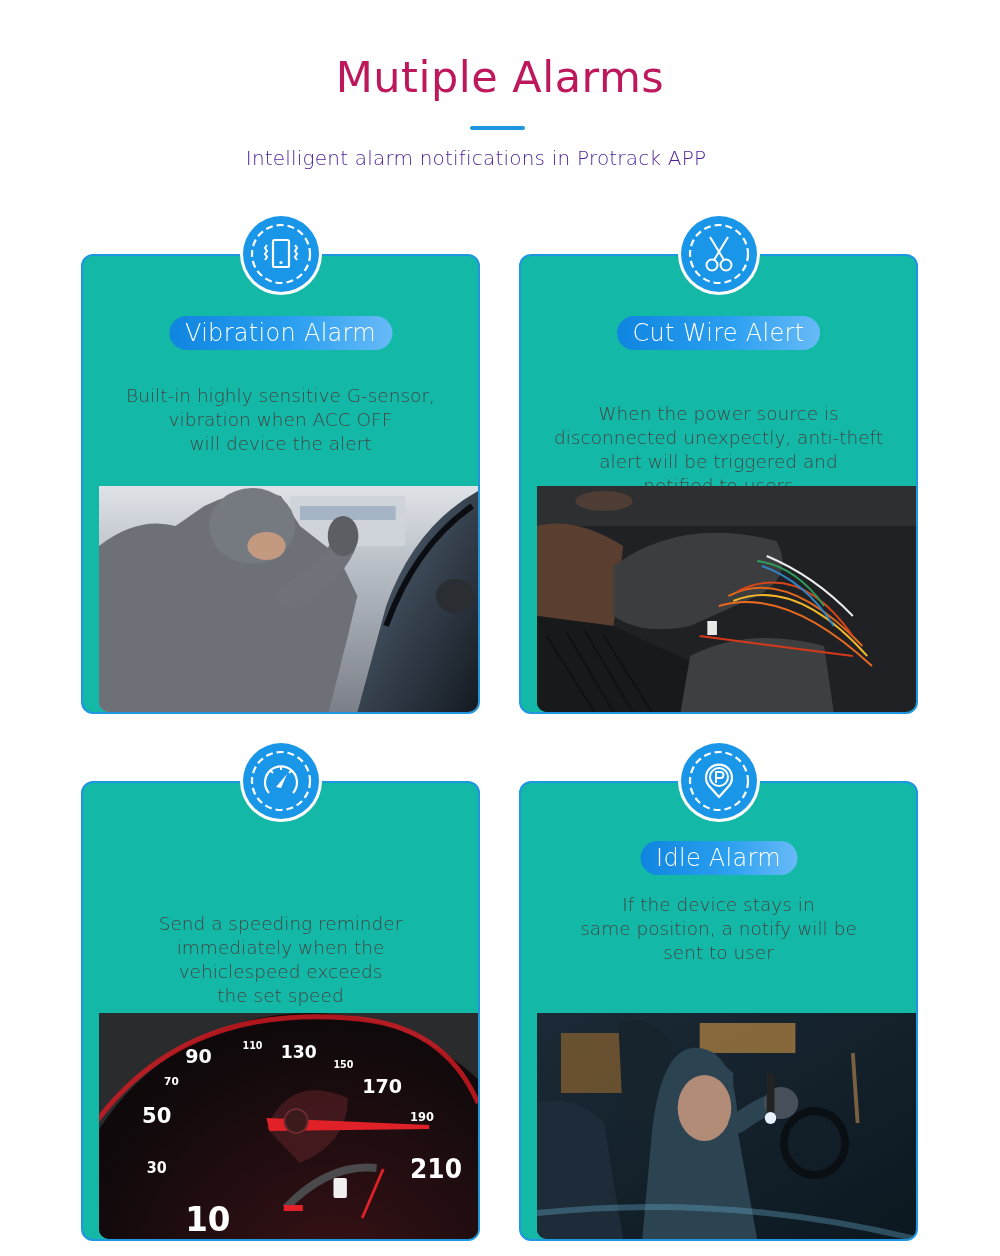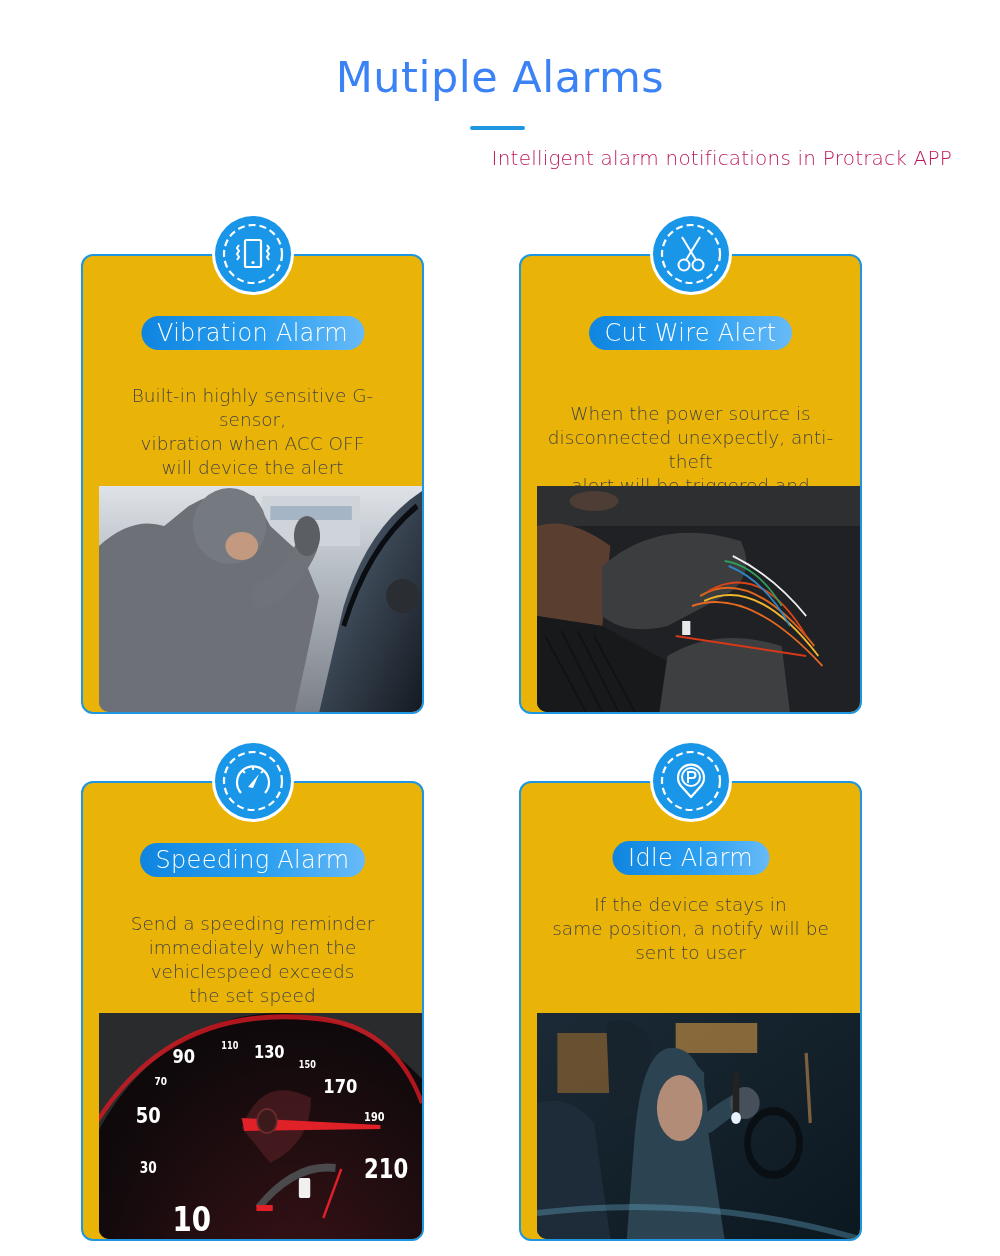--- a/index.html
+++ b/index.html
@@ -1,36 +1,36 @@
 <!DOCTYPE html>
 <html><head>
   <meta charset="utf-8">
   <style>
     * { box-sizing: border-box; margin: 0; padding: 0; }
     html, body { width: 1000px; height: 1256px; background: #ffffff; overflow: hidden; }
     body { font-family: "DejaVu Sans", sans-serif; position: relative; color: #333; }
 
     .title {
       position: absolute; left: 0; top: 52px; width: 1000px; text-align: center;
-      font-size: 43px; font-weight: 400; color: #3b82f6; letter-spacing: 0.5px;
+      font-size: 43px; font-weight: 400; color: #be185d; letter-spacing: 0.5px;
       font-family: "DejaVu Sans", sans-serif;
     }
     .title-bar {
       position: absolute; left: 470px; top: 126px; width: 55px; height: 4px;
       border-radius: 2px; background: #1e96e0;
     }
     .subtitle {
-      position: absolute; left: 0; top: 146px; width: 952px; text-align: right;
-      font-size: 20px; color: #be185d; font-weight: 300;
+      position: absolute; left: 0; top: 146px; width: 952px; text-align: center;
+      font-size: 20px; color: #4c1d95; font-weight: 300;
       font-family: "DejaVu Sans", sans-serif; letter-spacing: 0.2px;
     }
 
     .card {
-      position: absolute; width: 343px; height: 460px;
-      border: 2px solid #1e96e0; border-radius: 12px; background: #eab308;
+      position: absolute; width: 399px; height: 460px;
+      border: 2px solid #1e96e0; border-radius: 12px; background: #14b8a6;
       overflow: visible;
     }
     .card .icon-wrap {
       position: absolute; left: 50%; top: -40px; transform: translateX(-50%);
       width: 76px; height: 76px; border-radius: 50%;
       background: #1a96e8; display: flex; align-items: center; justify-content: center;
       box-shadow: 0 0 0 3px #fff;
     }
     .card .icon-wrap svg { width: 76px; height: 76px; display: block; }
     .pill {
@@ -149,21 +149,20 @@
   <div class="icon-wrap">
     <svg viewBox="0 0 76 76">
       <circle cx="38" cy="38" r="29" fill="none" stroke="#fff" stroke-width="2.2" stroke-dasharray="7 4"></circle>
       <path d="M26 50 A16 16 0 1 1 50 50" fill="none" stroke="#fff" stroke-width="2.2"></path>
       <line x1="38" y1="23" x2="38" y2="27" stroke="#fff" stroke-width="2"></line>
       <line x1="27" y1="27" x2="30" y2="30" stroke="#fff" stroke-width="2"></line>
       <line x1="49" y1="27" x2="46" y2="30" stroke="#fff" stroke-width="2"></line>
       <path d="M33 44 L44 31 L38 45 Z" fill="#fff"></path>
     </svg>
   </div>
-  <div class="pill" style="top:60px;">Speeding Alarm</div>
   <div class="desc" style="top:110px;margin-top:19px;">Send a speeding reminder
 immediately when the
 vehiclespeed exceeds
 the set speed</div>
   <div class="photo">
     <svg viewBox="0 0 396 226" preserveAspectRatio="none">
       <defs>
         <radialGradient id="sp" cx="0.55" cy="0.55" r="0.8">
           <stop offset="0" stop-color="#3a1216"></stop>
             <stop offset="0.6" stop-color="#120a0c"></stop>

